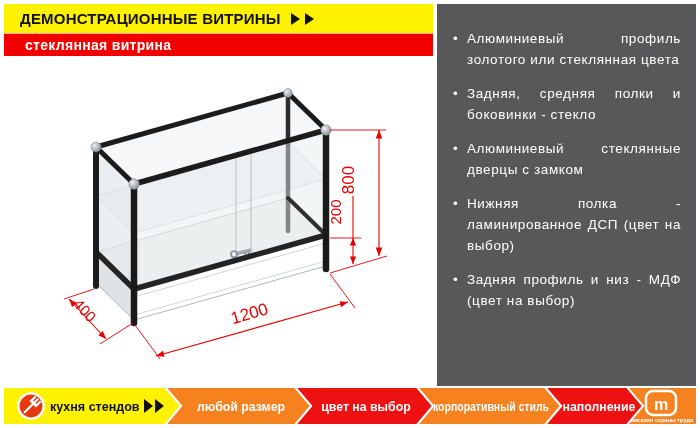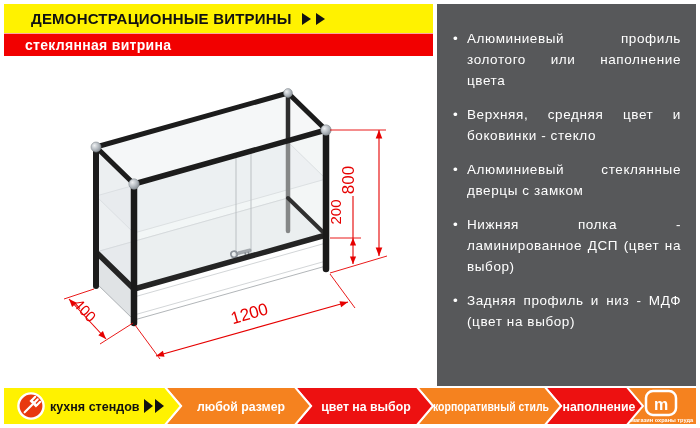--- a/index.html
+++ b/index.html
@@ -2,21 +2,21 @@
 <html><head>
 <meta charset="utf-8">
 <style>
   html,body{margin:0;padding:0;background:#fff;}
   body{width:700px;height:428px;font-family:"Liberation Sans",sans-serif;overflow:hidden;}
   .slide{position:relative;width:692px;height:420px;margin:4px;}
   .top{display:flex;gap:4px;}
   .left-col{width:429px;}
   
   .title-row{display:flex;height:29px;}
-  .title-bar{background:#fff200;flex:1;display:flex;align-items:center;padding-left:27px;}
+  .title-bar{background:#fff200;flex:1;display:flex;align-items:center;padding-left:16px;}
   .title-bar .t{font-weight:bold;font-size:15px;color:#111;letter-spacing:.2px;white-space:nowrap;}
   .tri{width:0;height:0;border-left:9px solid #111;border-top:6px solid transparent;border-bottom:6px solid transparent;margin-left:5px;}
   .tri.first{margin-left:10px;}
   .size-badge{width:96px;background:#f8801a;display:flex;align-items:center;justify-content:center;font-weight:bold;font-size:15px;color:#111;}
   .sub-bar{height:22px;background:#f20000;border-top:1px solid #fca5a5;display:flex;align-items:center;padding-left:21px;color:#fff;font-weight:bold;font-size:14px;letter-spacing:.3px;}
   .draw-area{width:429px;height:330px;background:#fff;}
   
   .panel{width:259px;height:382px;background:#57585a;box-sizing:border-box;padding:24px 15px 0 16px;}
   .feature{display:flex;color:#fff;font-size:13.5px;line-height:21px;letter-spacing:.6px;margin-bottom:13px;}
   .feature .bullet{width:14px;flex:none;}
@@ -117,25 +117,25 @@
           <text transform="translate(337,156) rotate(-90)" text-anchor="middle" font-size="15" fill="#e60000">200</text>
           <text transform="translate(247,263) rotate(-16)" text-anchor="middle" font-size="17" fill="#e60000">1200</text>
           <text transform="translate(77,258) rotate(47)" text-anchor="middle" font-size="15" fill="#e60000">400</text>
         </svg>
       </div>
     </div>
 
     <div class="panel">
       <div class="feature">
         <span class="bullet">•</span>
-        <span class="ftxt">Алюминиевый профиль золотого или наполнение цвета</span>
+        <span class="ftxt">Алюминиевый профиль золотого или стеклянная цвета</span>
       </div>
       <div class="feature">
         <span class="bullet">•</span>
-        <span class="ftxt">Верхняя, средняя цвет и боковинки - стекло</span>
+        <span class="ftxt">Задняя, средняя полки и боковинки - стекло</span>
       </div>
       <div class="feature">
         <span class="bullet">•</span>
         <span class="ftxt">Алюминиевый стеклянные дверцы с замком</span>
       </div>
       <div class="feature">
         <span class="bullet">•</span>
         <span class="ftxt">Нижняя полка - ламинированное ДСП (цвет на выбор)</span>
       </div>
       <div class="feature">

